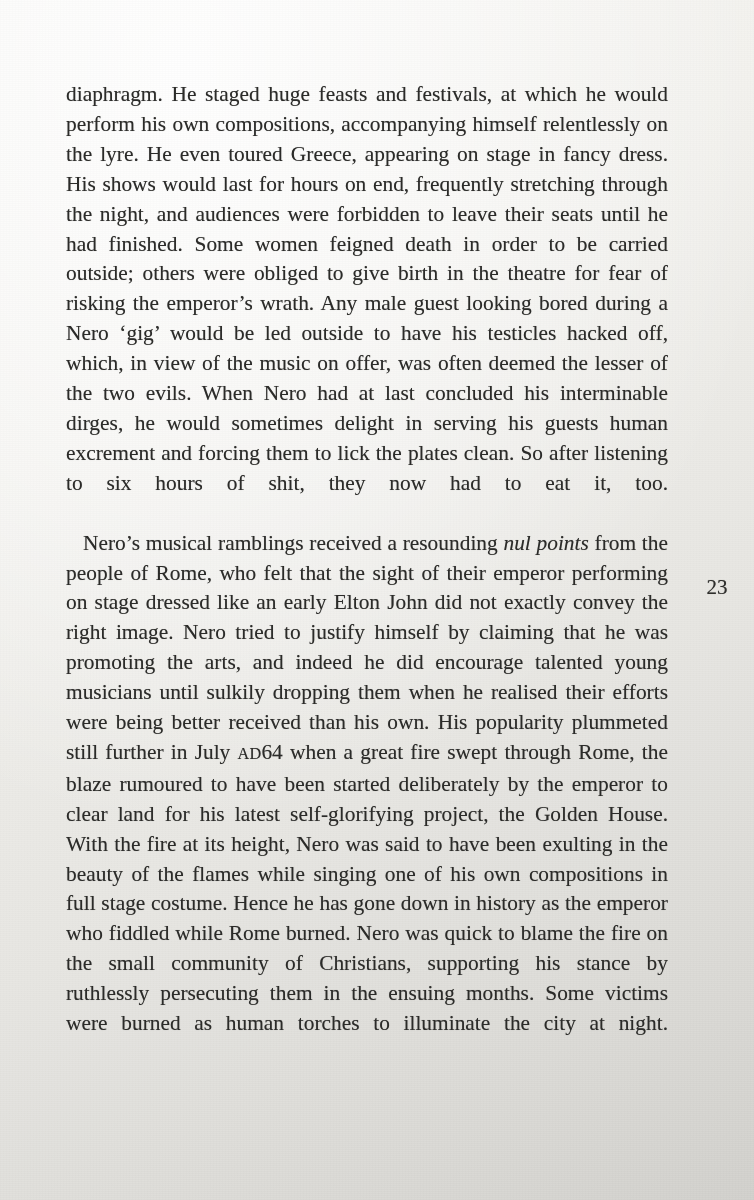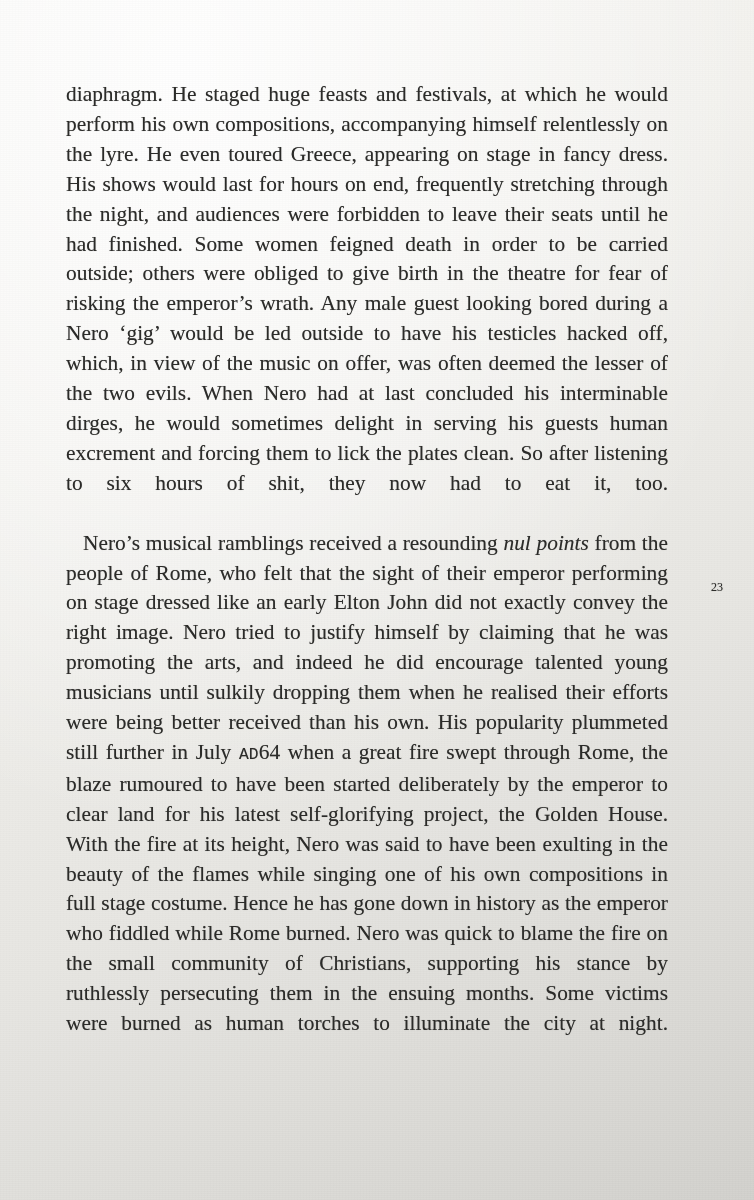--- a/index.html
+++ b/index.html
@@ -59,30 +59,29 @@
   .para.indent {
     text-indent: 17px;
   }
   .ital {
     font-style: italic;
     font-family: Liberation Serif, serif;
   }
   .smallcaps {
     font-size: 0.76em;
     letter-spacing: 0.2px;
-    font-family: Liberation Mono, monospace;
   }
   .folio {
     position: absolute;
     left: 700px;
     top: 576px;
     width: 34px;
     text-align: center;
     color: #2e2e2c;
-    font-size: 12px;
+    font-size: 21px;
     line-height: 22px;
     text-shadow: 0 0 0.7px rgba(40,40,38,0.45);
   }
 </style>
 </head>
 <body>
 
 <div class="page">
   <div class="page-light"></div>
   <div class="page-grain"></div>

